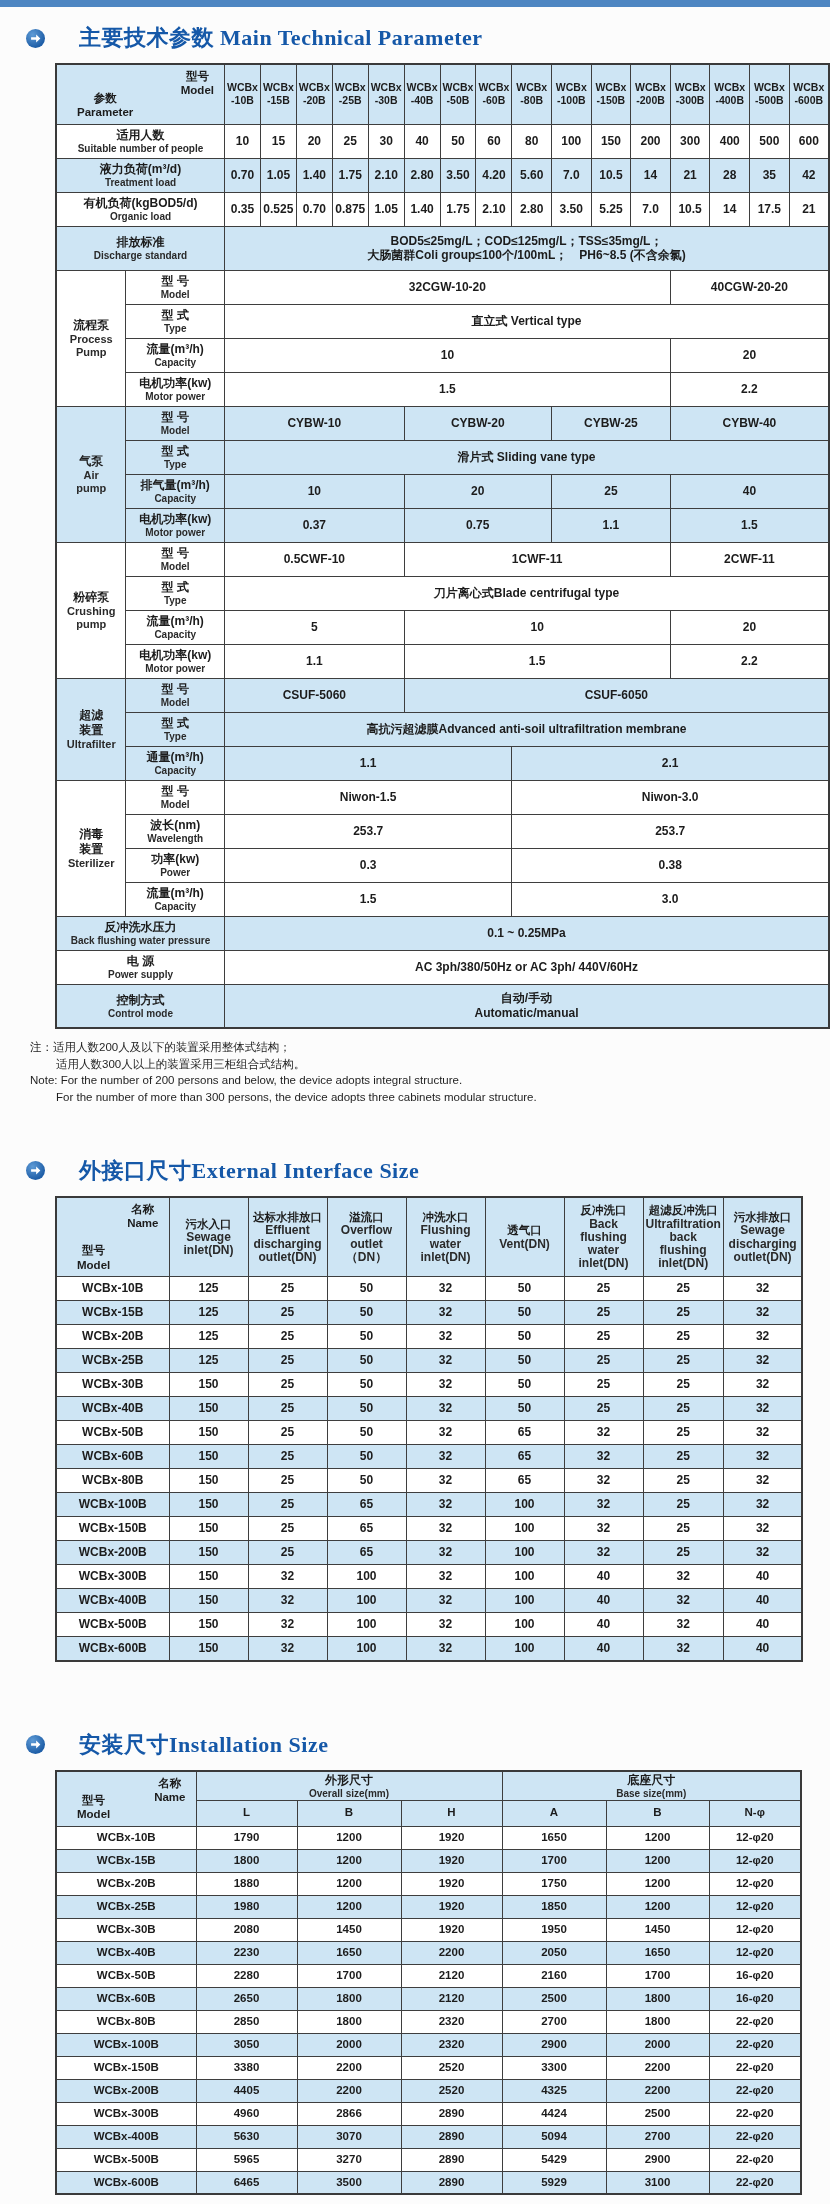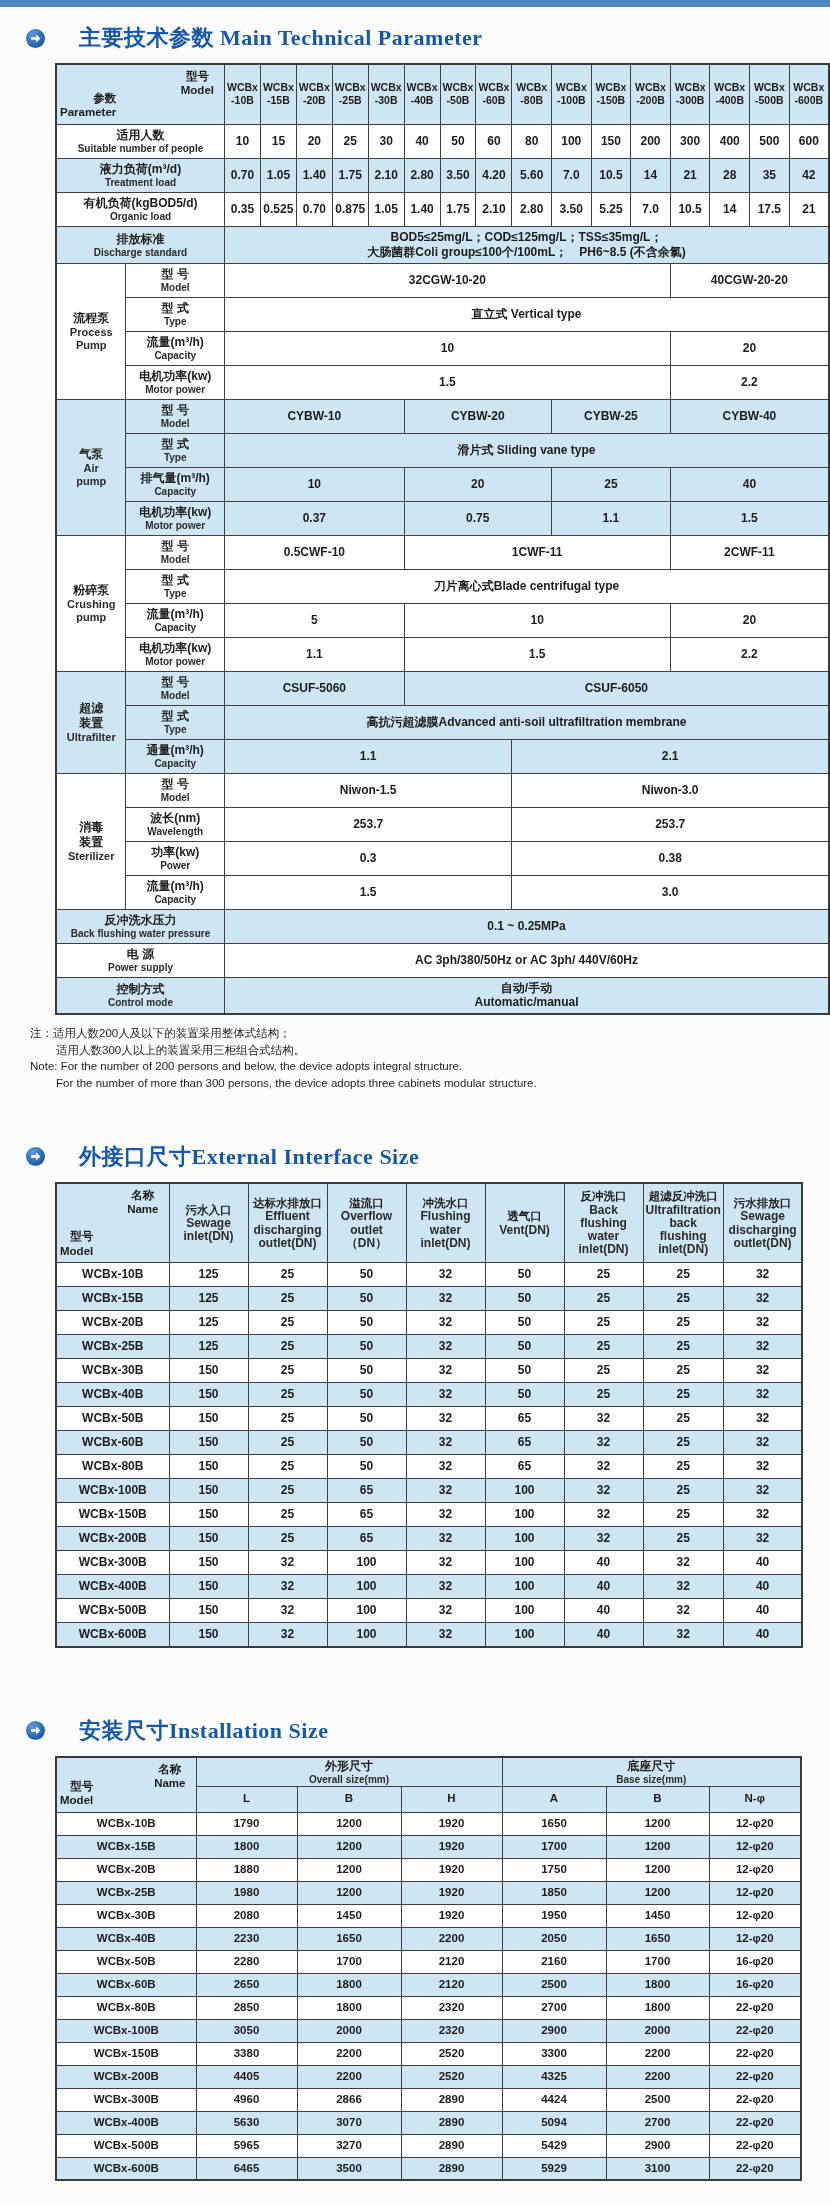--- a/index.html
+++ b/index.html
@@ -16,30 +16,30 @@
   .title-text{font-family:"Liberation Serif","DejaVu Serif",serif;font-weight:bold;
     font-size:22px;color:#1558a8;letter-spacing:0.5px;}
   table{border-collapse:collapse;table-layout:fixed;margin-left:55px;background:#fff;
     border:2px solid #3a3a3a;font-weight:bold;}
   td{border:1px solid #3e3e3e;text-align:center;vertical-align:middle;
     padding:1px 2px;font-size:12px;line-height:1.2;overflow:hidden;word-wrap:break-word;}
   tr.b td{background:#cee5f4;}
   tr.hd td{background:#cee5f4;}
   .t1 tr{height:34px;}
   .t1 tr.hd{height:60px;}
-  .t1 tr.h44{height:37px;border-radius:7px;}
+  .t1 tr.h44{height:44px;border-radius:7px;}
   .mdl{font-size:10.5px;line-height:1.25;}
   .zh{font-size:12px;line-height:1.25;}
   .en{font-size:10px;line-height:1.1;color:#2a2a2a;}
   .cat .en{font-size:11px;}
   .diag{position:relative;padding:0;
     background-image:linear-gradient(to bottom right,transparent calc(50% - 0.8px),#3e3e3e calc(50% - 0.8px),#3e3e3e calc(50% + 0.8px),transparent calc(50% + 0.8px));}
   tr.hd td.diag{background-color:#cee5f4;}
   .d-top{position:absolute;top:4px;right:10px;font-size:11.5px;line-height:1.25;text-align:center;}
-  .d-bot{position:absolute;bottom:4px;left:3px;font-size:11.5px;line-height:1.25;text-align:right;}
+  .d-bot{position:absolute;bottom:4px;left:20px;font-size:11.5px;line-height:1.25;text-align:center;}
   .notes{margin:10px 0 0 30px;font-size:11.5px;line-height:1.45;color:#1f1f1f;}
   .notes .ind{padding-left:26px;}
   .t2 tr{height:24px;}
   .t2 tr.hd{height:80px;}
   .t2 .zh{font-size:11.5px;}
   .t2 .en{font-size:12px;}
   .t3 tr{height:23px;}
   .t3 tr.hg1{height:28px;}
   .t3 tr.hg2{height:26px;}
   .t3 td{font-size:11.5px;}

